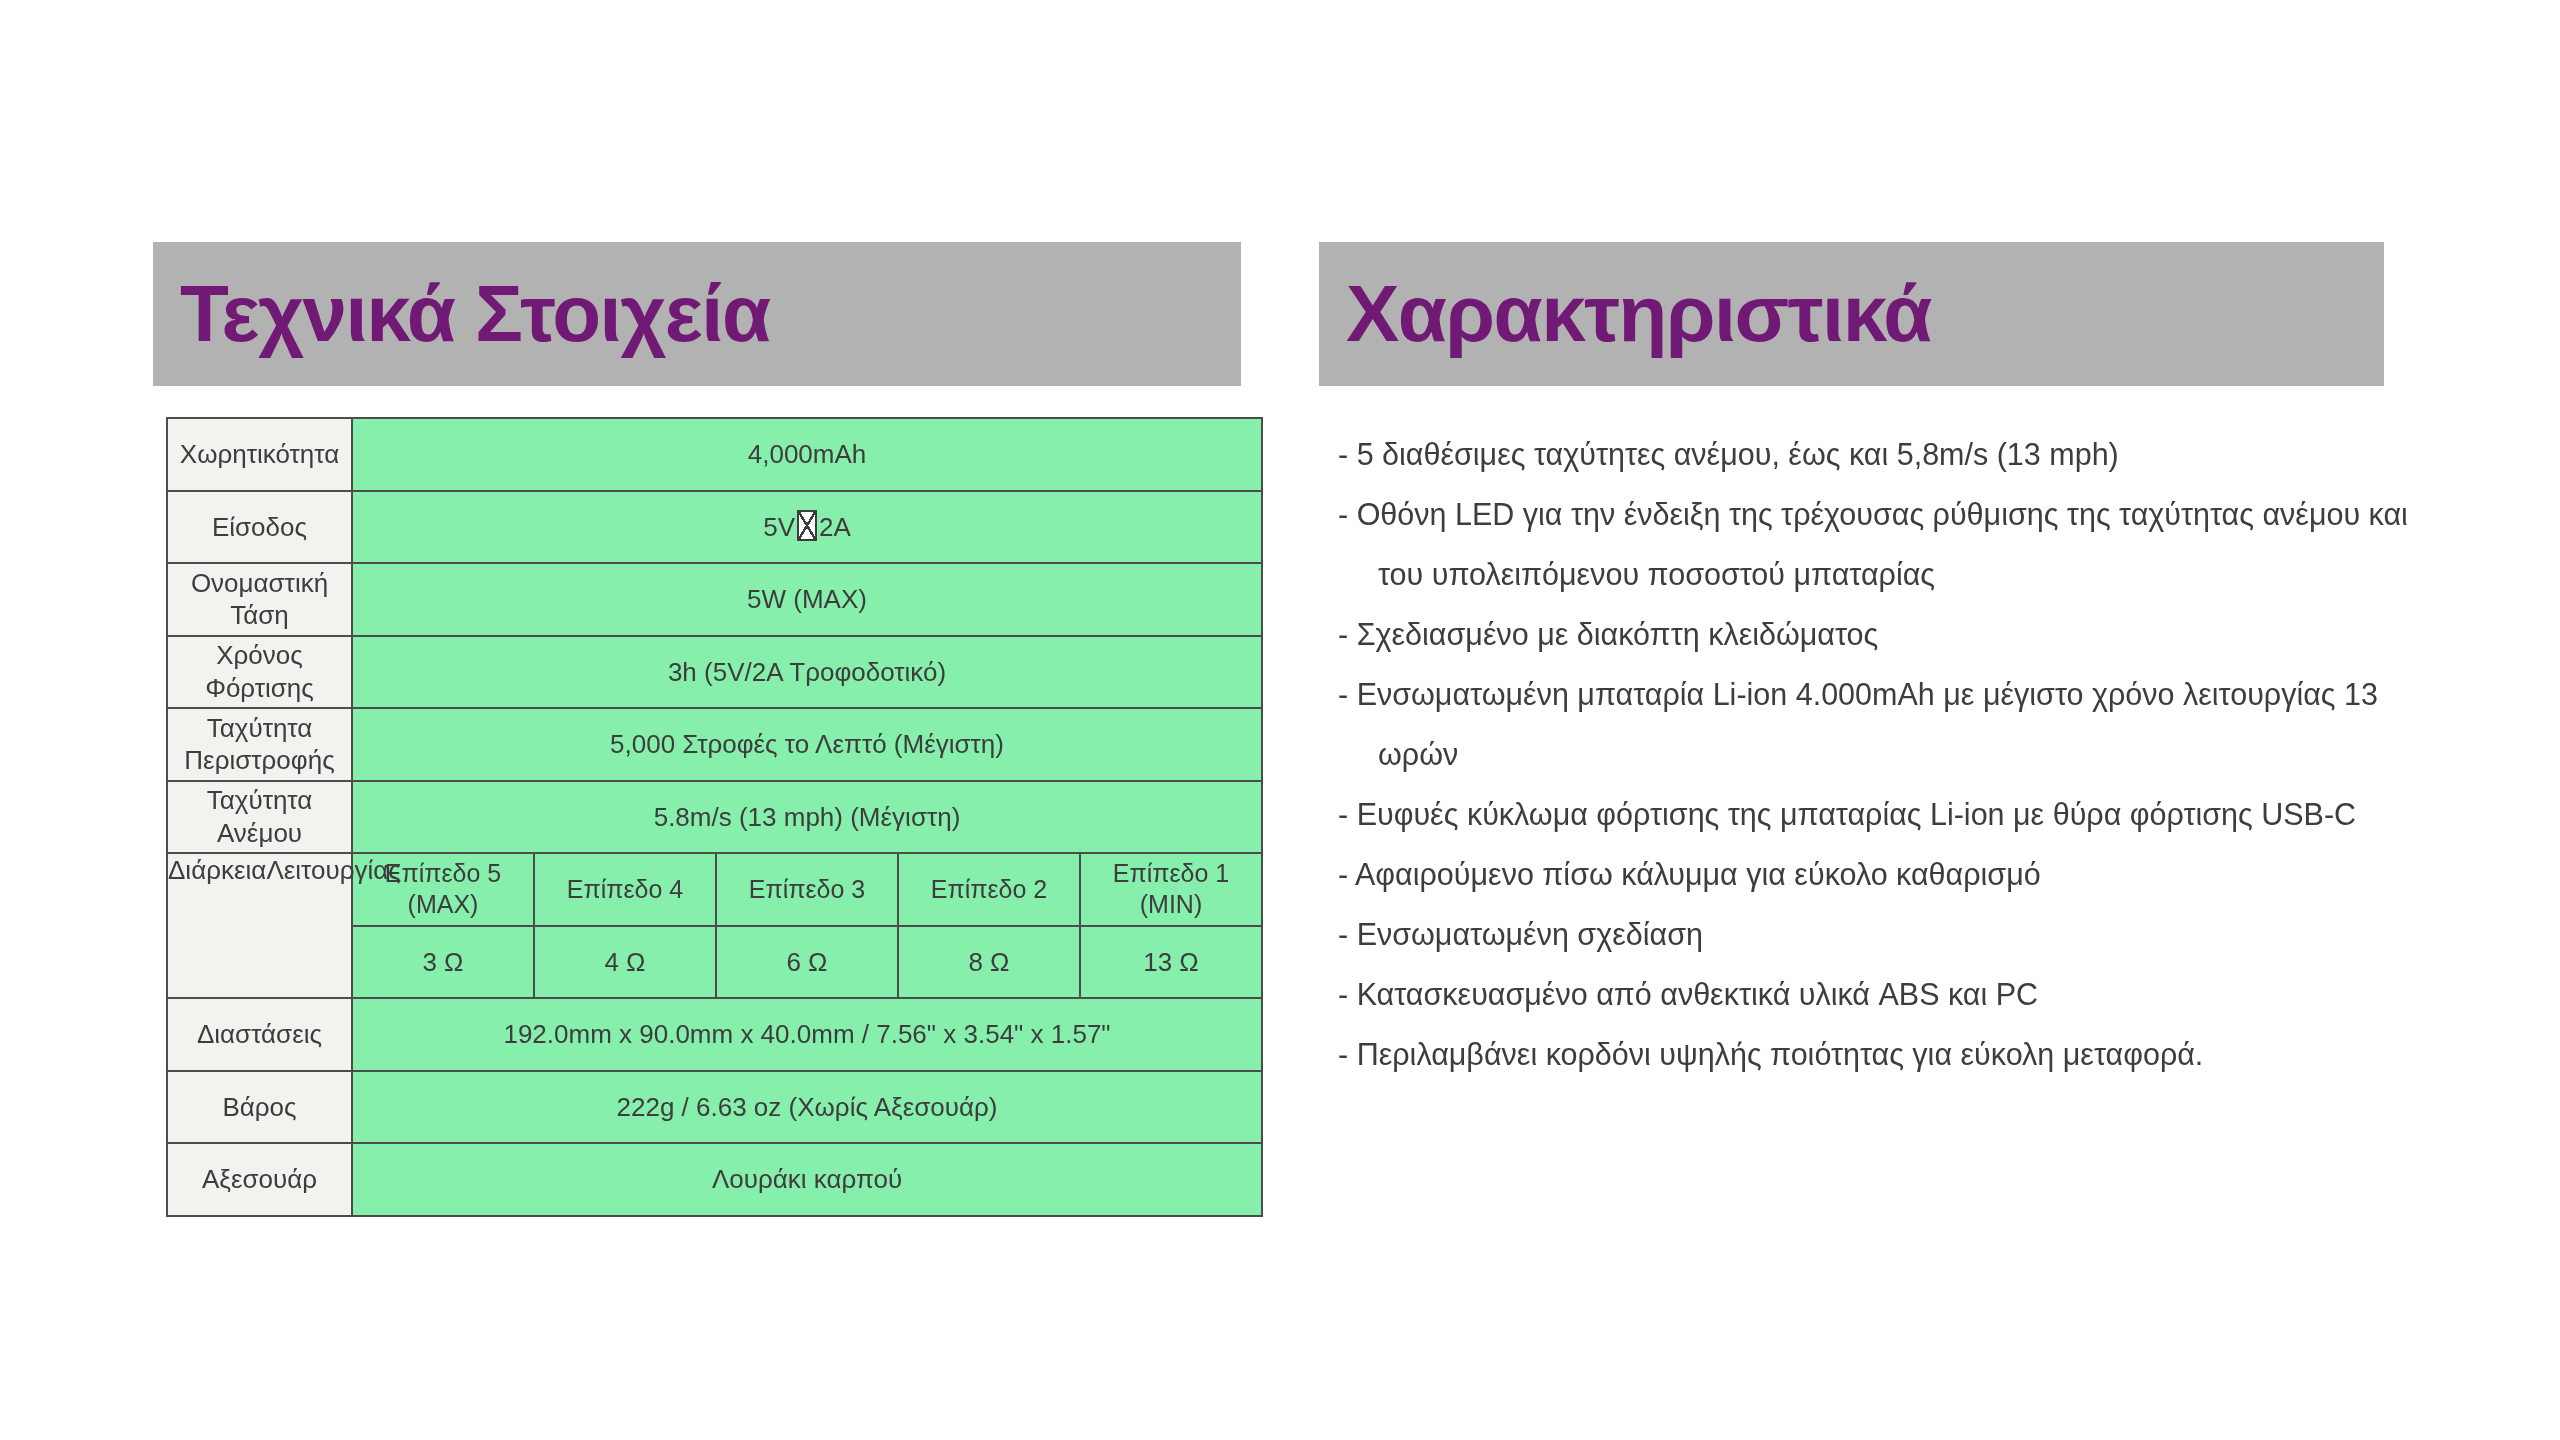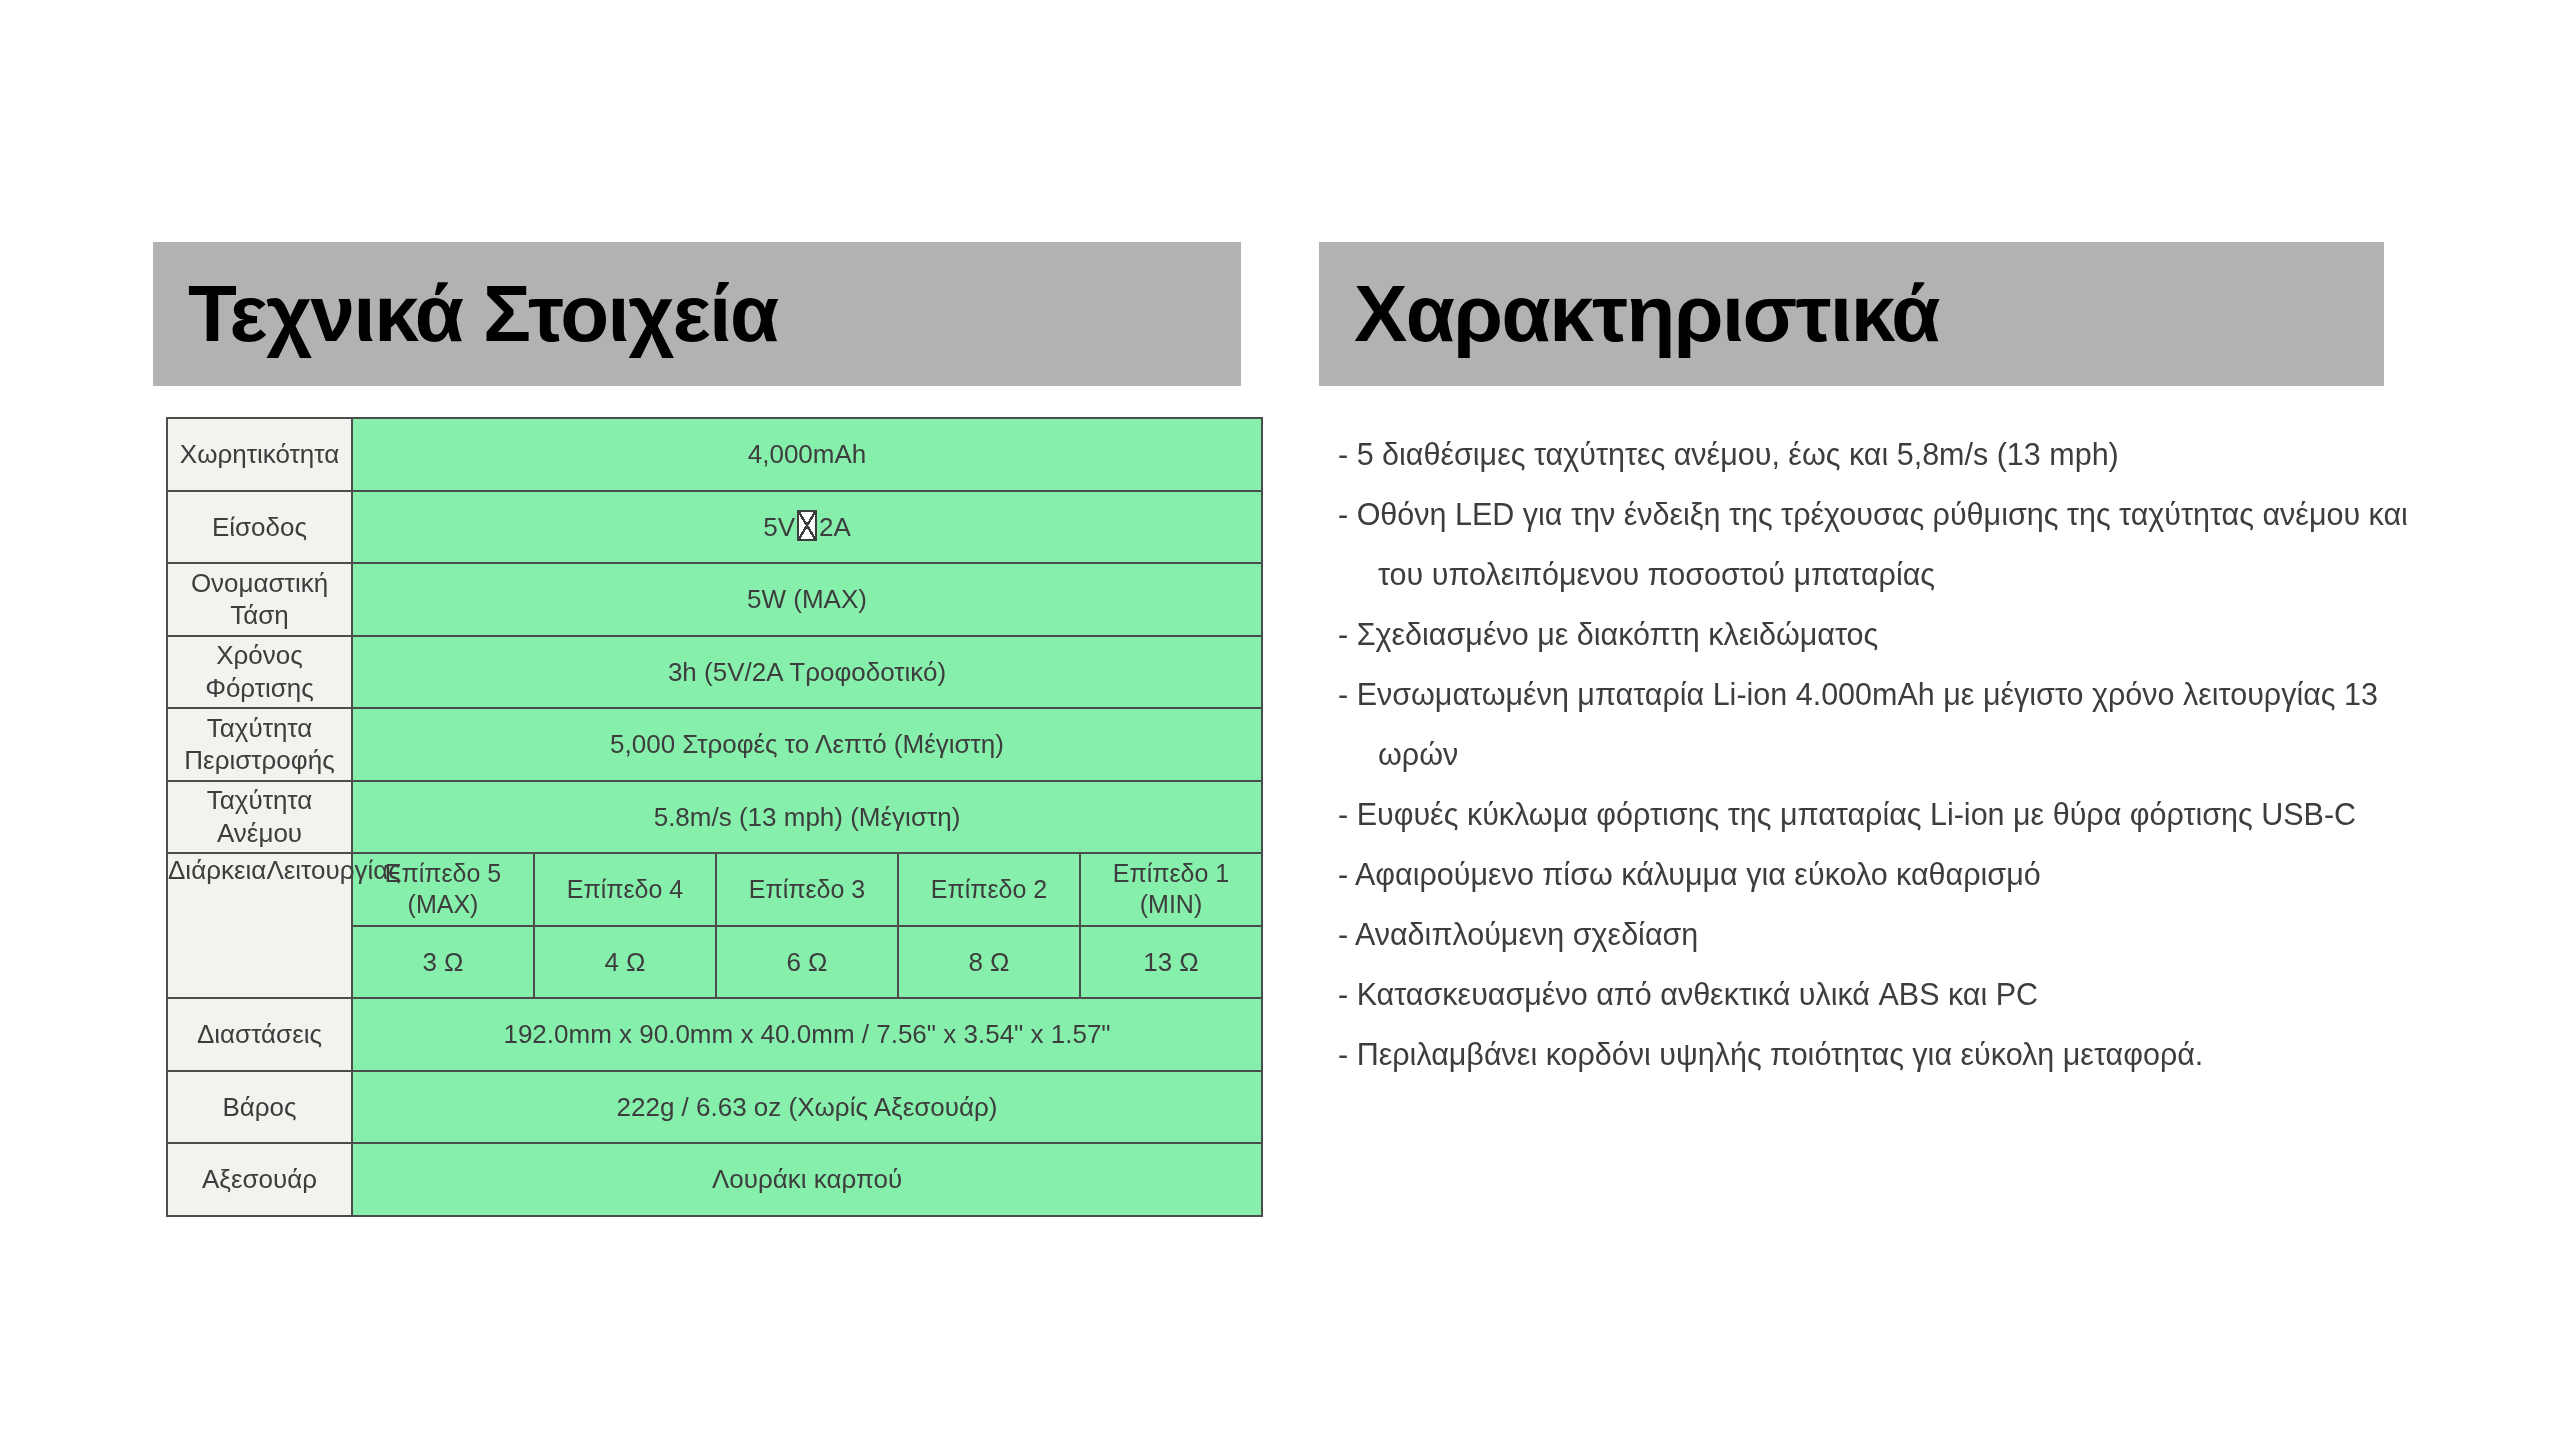--- a/index.html
+++ b/index.html
@@ -17,25 +17,25 @@
     color:var(--text);
     overflow:hidden;
   }
   .banner{
     position:absolute;
     background:var(--banner);
     display:flex;align-items:center;
     padding-left:27px;box-sizing:border-box;
   }
   .banner h1{
-    margin:8px;
+    margin:0;
     font-size:80px;
     font-weight:700;
     letter-spacing:-1.5px;
-    color:#000000;
+    color:#701a75;
     line-height:1;
     white-space:nowrap;
   }
   .banner-specs{left:153px;top:242px;width:1088px;height:144px;}
   .banner-features{left:1319px;top:242px;width:1065px;height:144px;}
 
   table.spec-table{
     position:absolute;
     left:166px;top:417px;
     width:1095px;height:798px;
@@ -175,18 +175,18 @@
     <h1>Χαρακτηριστικά</h1>
   </header>
 
   <ul class="features-list">
     <li>- 5 διαθέσιμες ταχύτητες ανέμου, έως και 5,8m/s (13 mph)</li>
     <li>- Οθόνη LED για την ένδειξη της τρέχουσας ρύθμισης της ταχύτητας ανέμου και του υπολειπόμενου ποσοστού μπαταρίας</li>
     <li>- Σχεδιασμένο με διακόπτη κλειδώματος</li>
     <li>- Ενσωματωμένη μπαταρία Li-ion 4.000mAh με μέγιστο χρόνο λειτουργίας 13 ωρών</li>
     <li>- Ευφυές κύκλωμα φόρτισης της μπαταρίας Li-ion με θύρα φόρτισης USB-C</li>
     <li>- Αφαιρούμενο πίσω κάλυμμα για εύκολο καθαρισμό</li>
-    <li>- Αναδιπλούμενη σχεδίαση</li>
+    <li>- Ενσωματωμένη σχεδίαση</li>
     <li>- Κατασκευασμένο από ανθεκτικά υλικά ABS και PC</li>
     <li>- Περιλαμβάνει κορδόνι υψηλής ποιότητας για εύκολη μεταφορά.</li>
   </ul>
 
 </div>
 
 </body></html>

